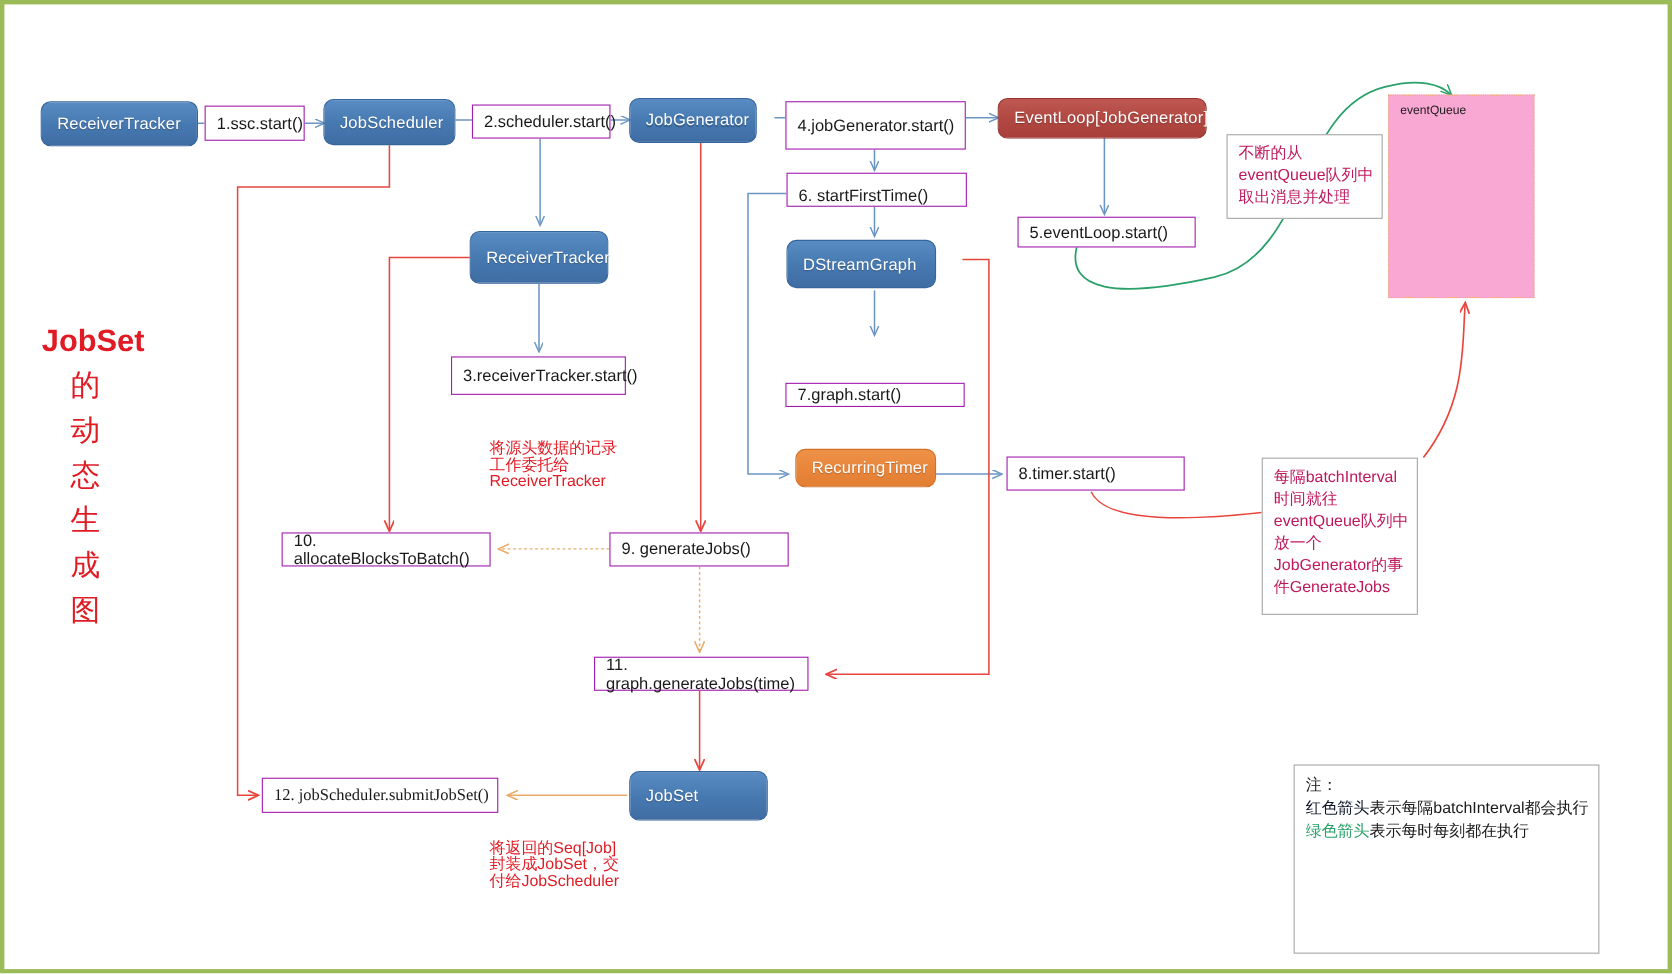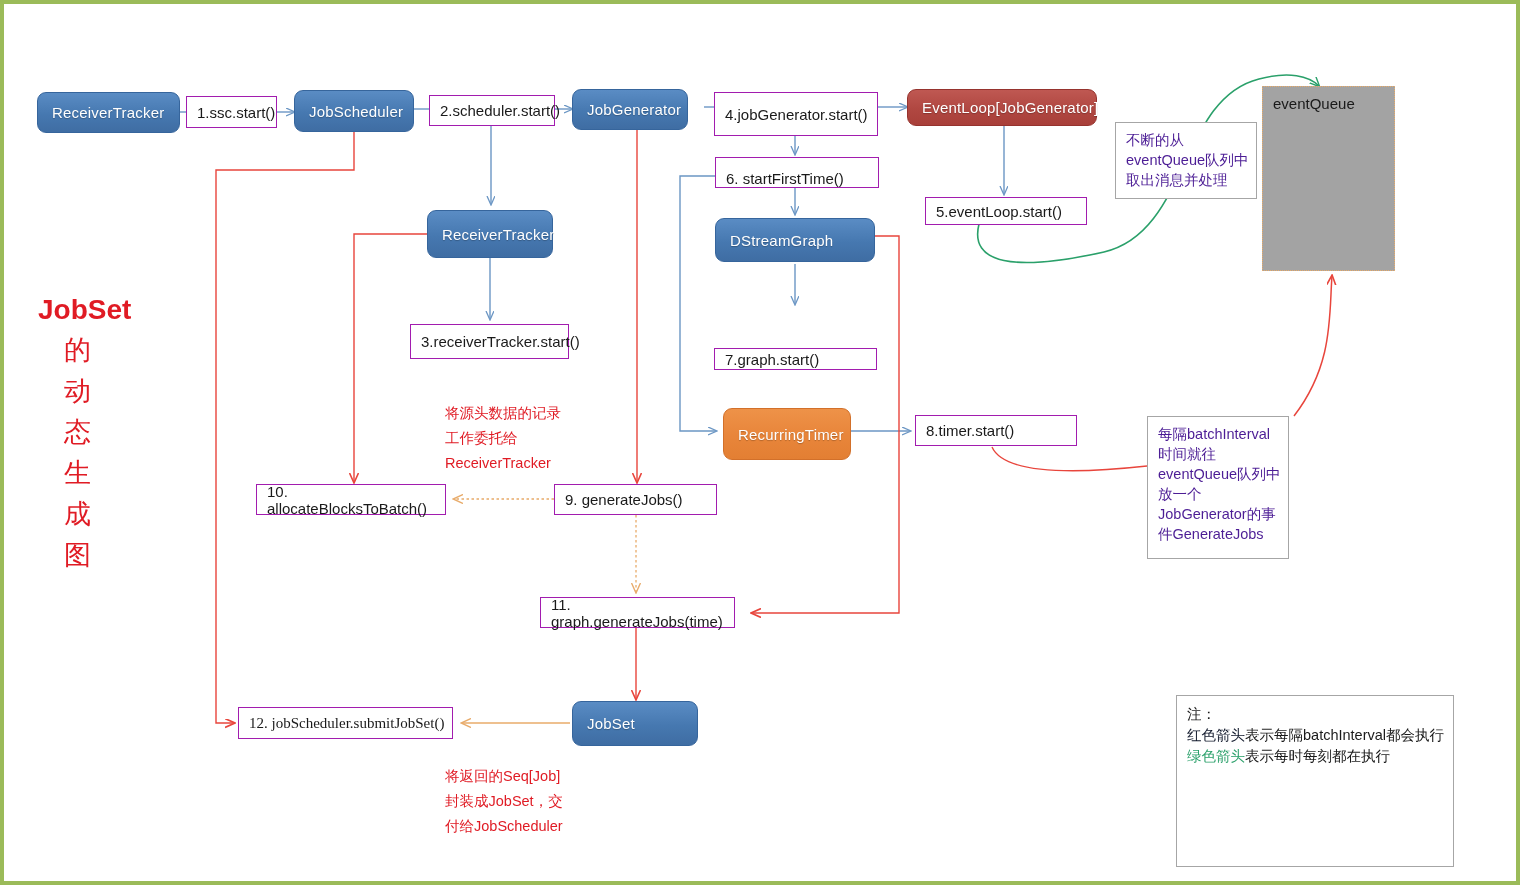--- a/index.html
+++ b/index.html
@@ -60,43 +60,43 @@
     display: flex;
     align-items: center;
     padding-left: 10px;
     font-size: 15px;
     color: #1a1a1a;
   }
   
   .queue-box {
     position: absolute;
     box-sizing: border-box;
-    background: #a3a3a3;
+    background: #f9a8d4;
     border: 1px dotted #e8ab6a;
-    font-size: 15px;
+    font-size: 11px;
     color: #1a1a1a;
     padding: 8px 0 0 10px;
   }
   
   .note {
     position: absolute;
     box-sizing: border-box;
     background: #ffffff;
     border: 1px solid #a6a6a6;
-    color: #4c1d95;
+    color: #be185d;
     font-size: 14.5px;
     line-height: 20px;
     padding: 7px 6px 6px 10px;
     white-space: pre-line;
   }
   .note-plain {
     position: absolute;
     color: #e01b24;
     font-size: 14.5px;
-    line-height: 25px;
+    line-height: 15px;
     white-space: pre-line;
   }
   
   .legend {
     position: absolute;
     box-sizing: border-box;
     background: #ffffff;
     border: 1px solid #a6a6a6;
     font-size: 14.5px;
     line-height: 21px;
@@ -224,25 +224,25 @@
   </div>
 
   <div class="node red" style="left:903px; top:85px;  width:190px; height:37px;">
     <span>EventLoop[JobGenerator]</span>
   </div>
 
   <div class="node blue" style="left:423px; top:206px; width:126px; height:48px;">
     <span>ReceiverTracker</span>
   </div>
 
-  <div class="node blue" style="left:711px; top:214px; width:160px; height:44px;">
+  <div class="node blue" style="left:711px; top:214px; width:136px; height:44px;">
     <span>DStreamGraph</span>
   </div>
 
-  <div class="node orange" style="left:719px; top:404px; width:128px; height:52px;">
+  <div class="node orange" style="left:719px; top:404px; width:128px; height:35px;">
     <span>RecurringTimer</span>
   </div>
 
   <div class="node blue" style="left:568px; top:697px; width:126px; height:45px;">
     <span>JobSet</span>
   </div>
 
   <div class="rect" style="left:182px; top:92px;  width:91px;  height:32px;">
     <span>1.ssc.start()</span>
   </div>

